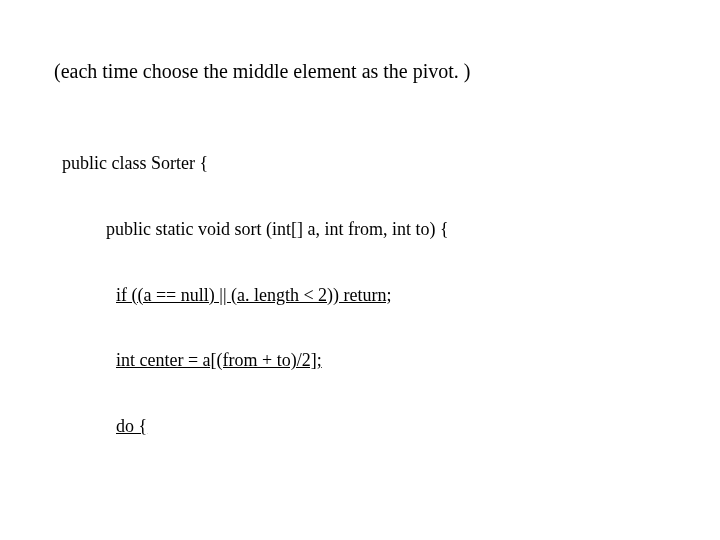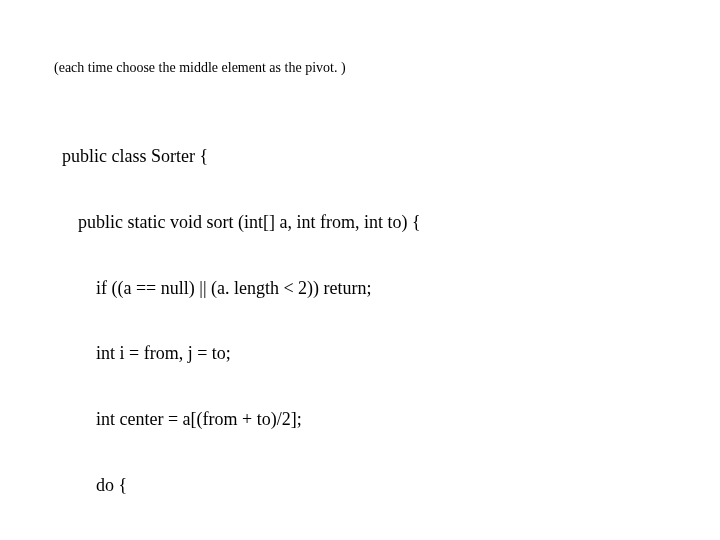--- a/index.html
+++ b/index.html
@@ -13,44 +13,43 @@
   }
   .page {
     padding: 58px 0 0 54px;
   }
   .title {
     font-size: 24px;
     text-decoration: underline;
     line-height: 1.2;
   }
   .subtitle {
-    font-size: 14px;
+    font-size: 20px;
     margin-top: 2px;
   }
   .code {
     font-size: 18px;
     line-height: 1.22;
     margin-top: 26px;
     white-space: pre;
   }
   .ind1 { margin-left: 8px; }
-  .ind2 { margin-left: 24px; }
-  .ind3 { margin-left: 42px; }
+  .ind2 { margin-left: 52px; }
+  .ind3 { margin-left: 62px; text-decoration: underline; }
 </style>
 </head>
 <body>
 
 <div class="page">
   <div class="subtitle">(each time choose the middle element as the pivot. )</div>
 
   <div class="code">
     <div class="ind1">public class Sorter {</div>
     <div class="ind2">public static void sort (int[] a, int from, int to) {</div>
     <div class="ind3">if ((a == null) || (a. length &lt; 2)) return;</div>
-    <div class="ind3">int i = from, j = to;</div>
     <div class="ind3">int center = a[(from + to)/2];</div>
     <div class="ind3">do {</div>
     
     
     
     
     
     
     
     

